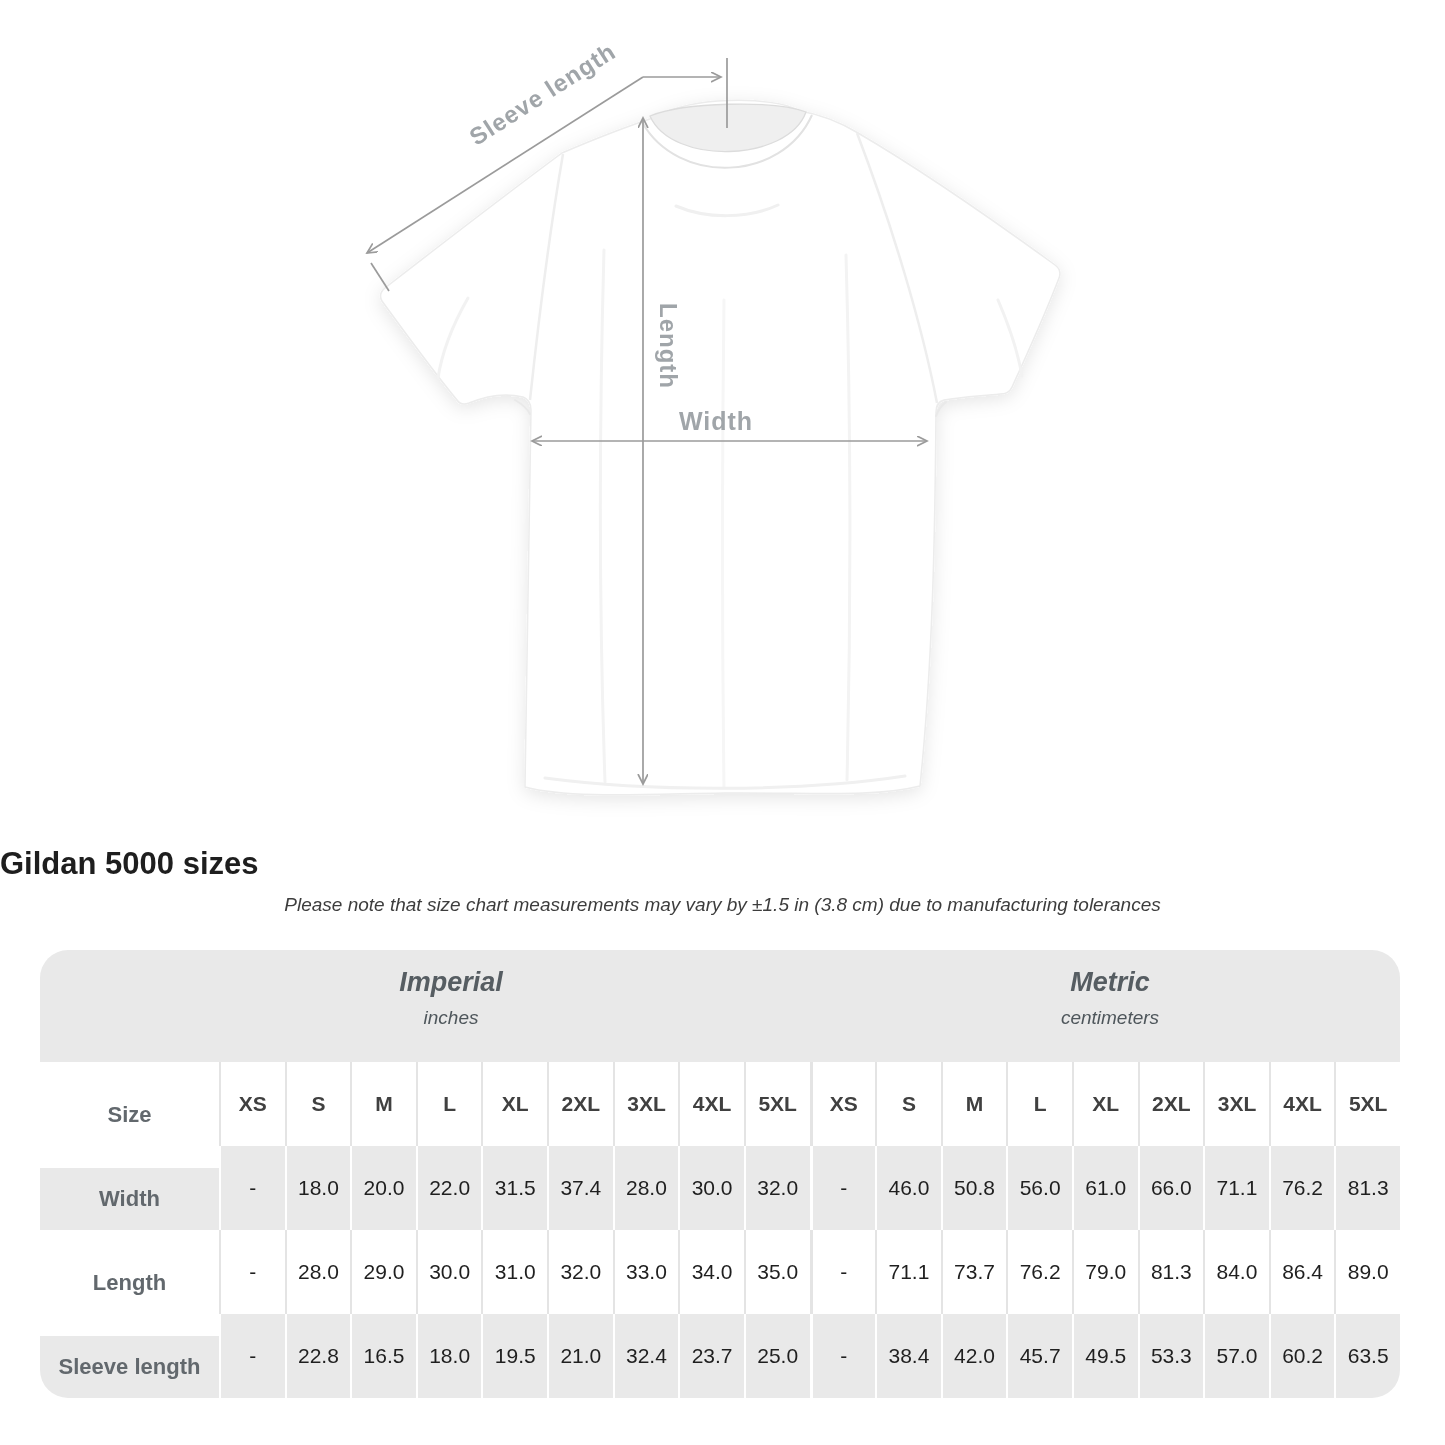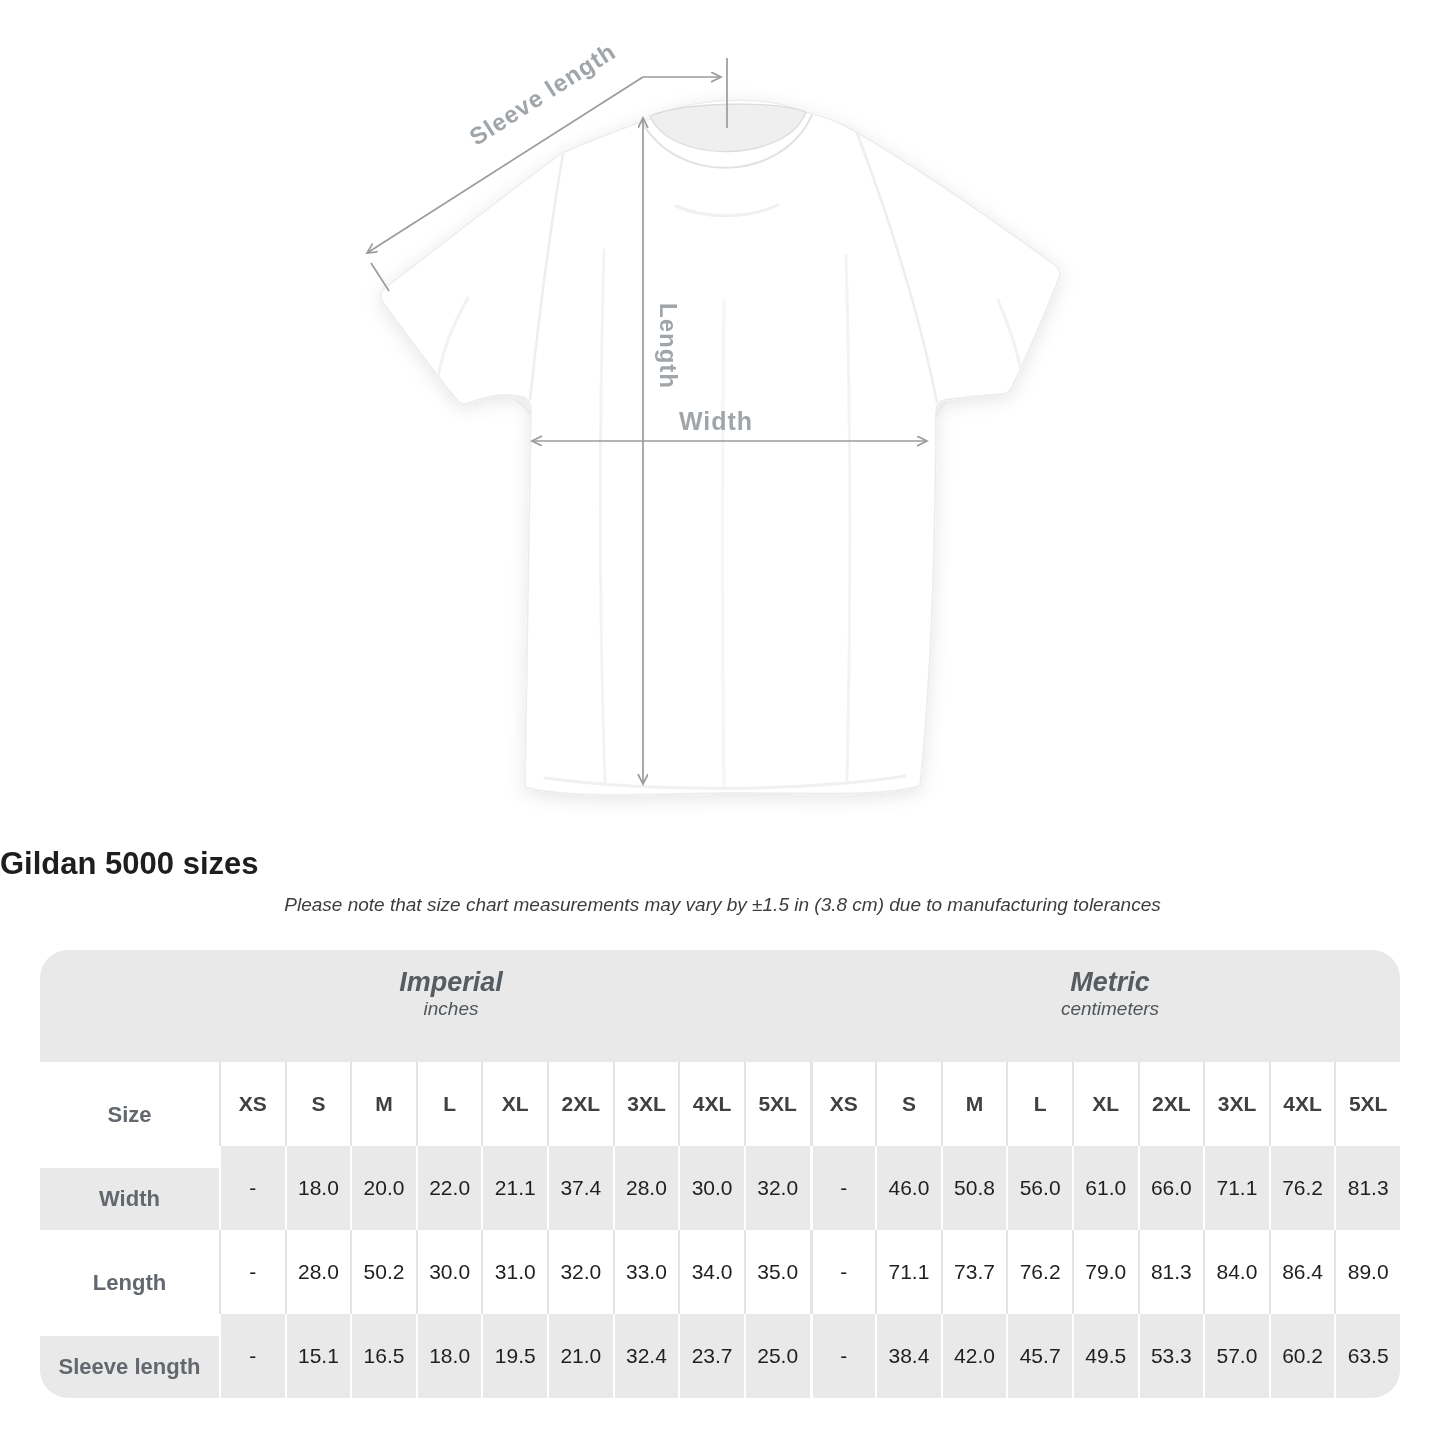--- a/index.html
+++ b/index.html
@@ -23,21 +23,21 @@
   
   #size-table{
     position:absolute;left:40px;top:950px;width:1360px;height:448px;
     border-radius:28px;overflow:hidden;background:#ffffff;
   }
   #band{position:relative;height:112px;background:#e9e9e9;}
   .band-group{position:absolute;top:17px;transform:translateX(-50%);text-align:center;}
   #band-imperial{left:411px;}
   #band-metric{left:1070px;}
   .band-name{font-size:27px;font-weight:700;font-style:italic;color:#565d62;}
-  .band-unit{font-size:19px;font-style:italic;color:#4e565b;}
+  .band-unit{font-size:19px;font-style:italic;color:#4e565b;margin-top:9px;}
   #grid{display:grid;grid-template-columns:179px repeat(18,1fr);grid-auto-rows:84px;}
   .c{display:flex;align-items:center;justify-content:center;border-left:2px solid transparent;}
   .c.first{border-left:none;}
   .rw{background:#ffffff;border-left-color:#e4e4e4;}
   .rg{background:#e9e9e9;border-left-color:#ffffff;}
   .sec{border-left-width:3px;}
   .lbl{font-weight:700;color:#62686d;font-size:22px;margin-top:22px;}
   .hdr{font-weight:700;color:#404040;font-size:21px;}
   .val{color:#1f1f1f;font-size:21px;}
 </style>
@@ -148,56 +148,56 @@
         <div class="c rw hdr">XL</div>
         <div class="c rw hdr">2XL</div>
         <div class="c rw hdr">3XL</div>
         <div class="c rw hdr">4XL</div>
         <div class="c rw hdr">5XL</div>
         <div class="c rg lbl first">Width</div>
         <div class="c rg val">-</div>
         <div class="c rg val">18.0</div>
         <div class="c rg val">20.0</div>
         <div class="c rg val">22.0</div>
-        <div class="c rg val">21.1</div>
+        <div class="c rg val">31.5</div>
         <div class="c rg val">37.4</div>
         <div class="c rg val">28.0</div>
         <div class="c rg val">30.0</div>
         <div class="c rg val">32.0</div>
         <div class="c rg val sec">-</div>
         <div class="c rg val">46.0</div>
         <div class="c rg val">50.8</div>
         <div class="c rg val">56.0</div>
         <div class="c rg val">61.0</div>
         <div class="c rg val">66.0</div>
         <div class="c rg val">71.1</div>
         <div class="c rg val">76.2</div>
         <div class="c rg val">81.3</div>
         <div class="c rw lbl first">Length</div>
         <div class="c rw val">-</div>
         <div class="c rw val">28.0</div>
-        <div class="c rw val">50.2</div>
+        <div class="c rw val">29.0</div>
         <div class="c rw val">30.0</div>
         <div class="c rw val">31.0</div>
         <div class="c rw val">32.0</div>
         <div class="c rw val">33.0</div>
         <div class="c rw val">34.0</div>
         <div class="c rw val">35.0</div>
         <div class="c rw val sec">-</div>
         <div class="c rw val">71.1</div>
         <div class="c rw val">73.7</div>
         <div class="c rw val">76.2</div>
         <div class="c rw val">79.0</div>
         <div class="c rw val">81.3</div>
         <div class="c rw val">84.0</div>
         <div class="c rw val">86.4</div>
         <div class="c rw val">89.0</div>
         <div class="c rg lbl first">Sleeve length</div>
         <div class="c rg val">-</div>
-        <div class="c rg val">15.1</div>
+        <div class="c rg val">22.8</div>
         <div class="c rg val">16.5</div>
         <div class="c rg val">18.0</div>
         <div class="c rg val">19.5</div>
         <div class="c rg val">21.0</div>
         <div class="c rg val">32.4</div>
         <div class="c rg val">23.7</div>
         <div class="c rg val">25.0</div>
         <div class="c rg val sec">-</div>
         <div class="c rg val">38.4</div>
         <div class="c rg val">42.0</div>

